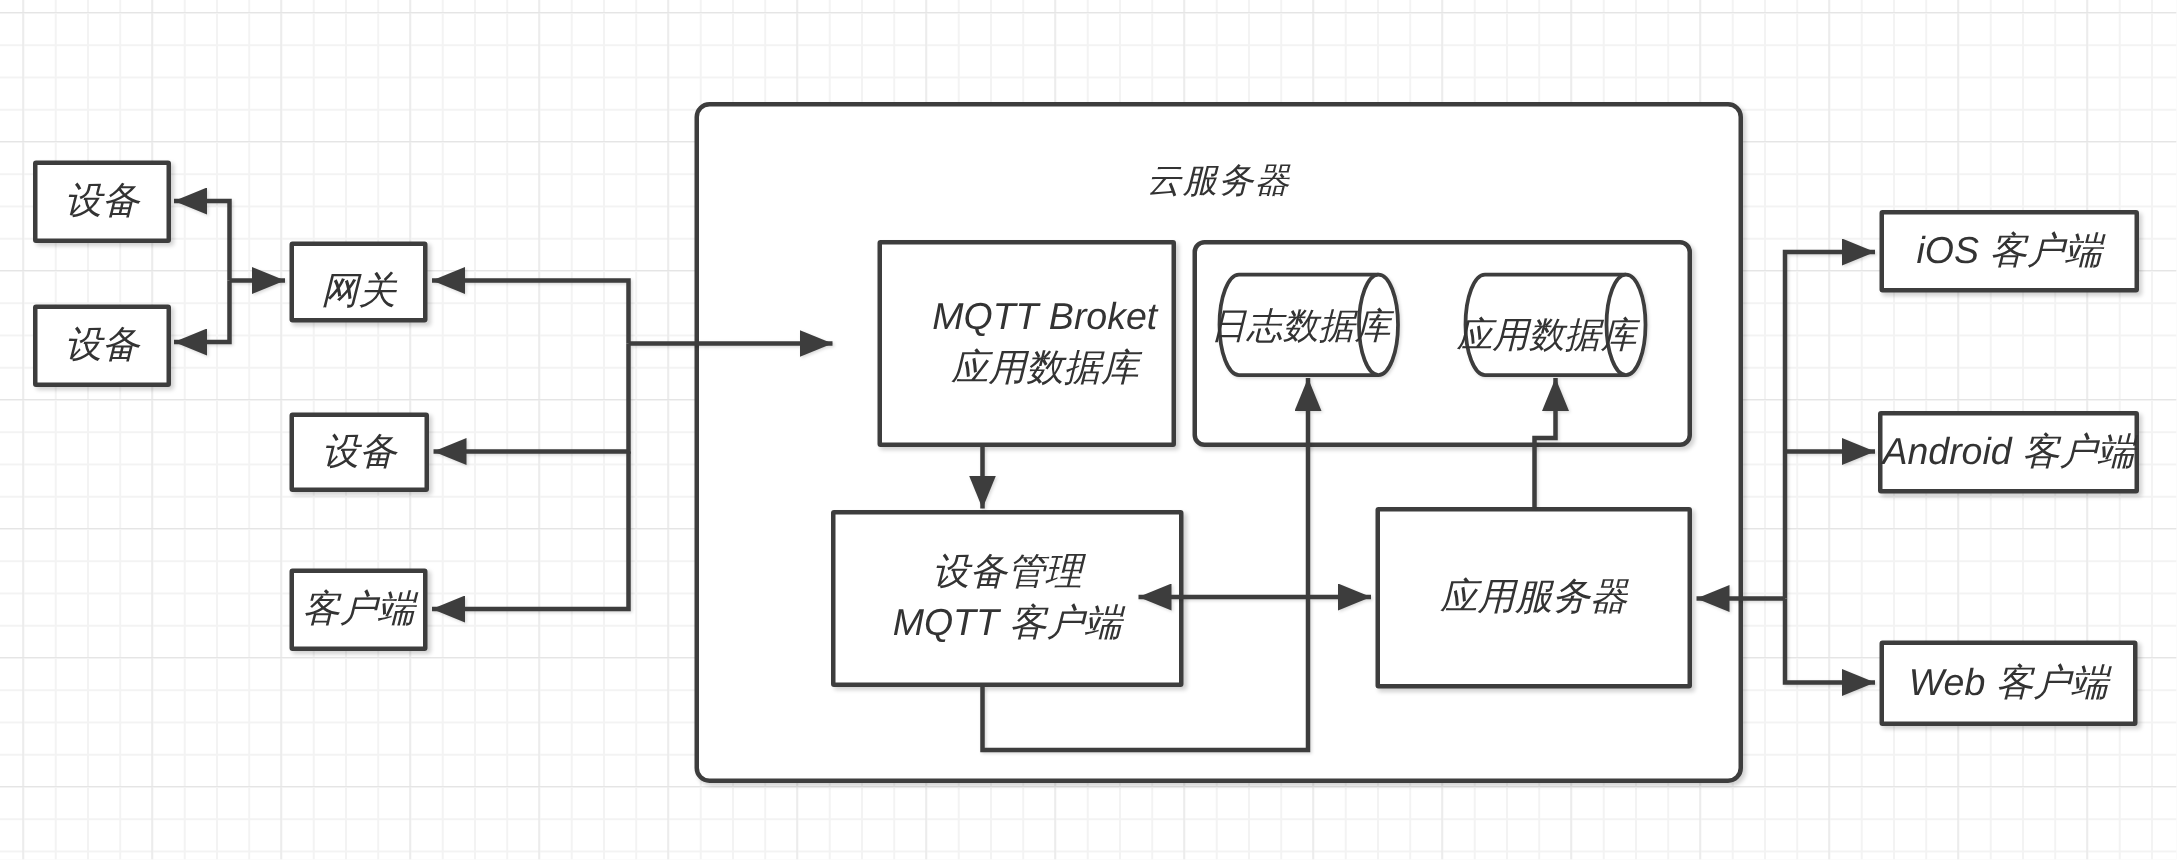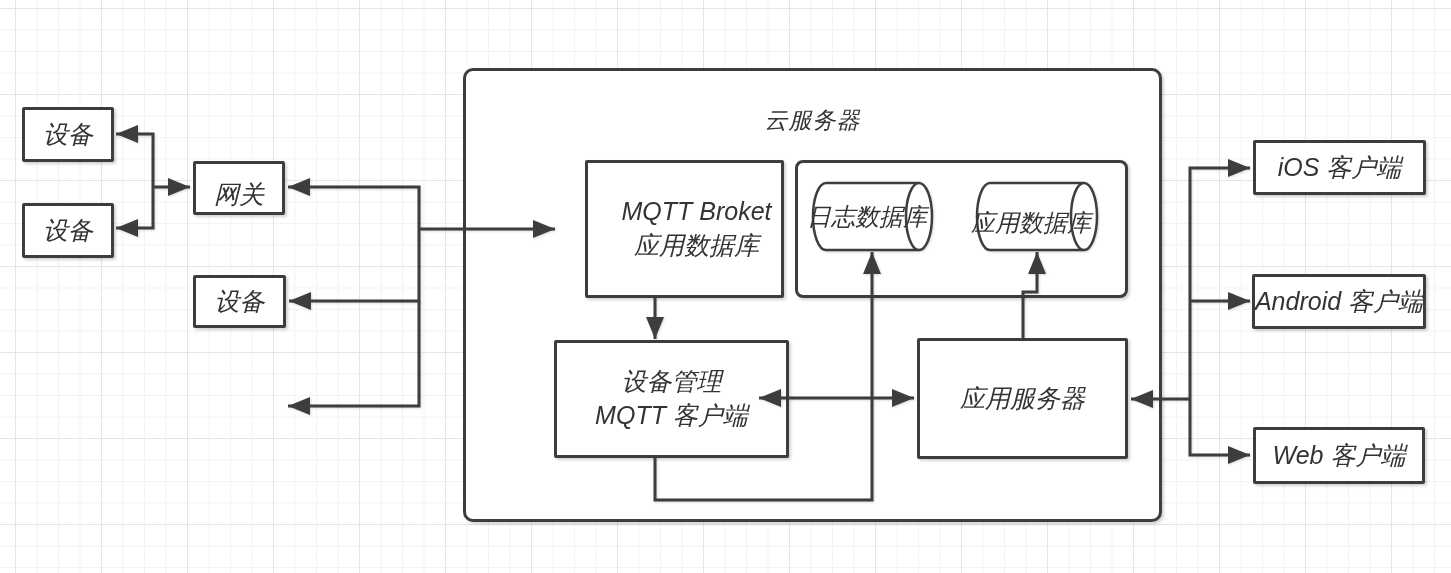--- a/index.html
+++ b/index.html
@@ -90,20 +90,23 @@
   </div>
 
   <div class="node" style="left:193px;top:161px;width:92px;height:54px;justify-content:flex-end;">
     <span>网关</span>
   </div>
 
   <div class="node" style="left:193px;top:275px;width:93px;height:53px;">
     <span>设备</span>
   </div>
 
+  <div class="node" style="left:193px;top:379px;width:92px;height:55px;">
+    <span>客户端</span>
+  </div>
 
   <div class="node" style="left:585px;top:160px;width:199px;height:138px;z-index:3;padding-left:24px;">
     <span>MQTT Broket</span>
     <span>应用数据库</span>
   </div>
 
   <div class="node" style="left:554px;top:340px;width:235px;height:118px;z-index:3;">
     <span>设备管理</span>
     <span>MQTT 客户端</span>
   </div>

